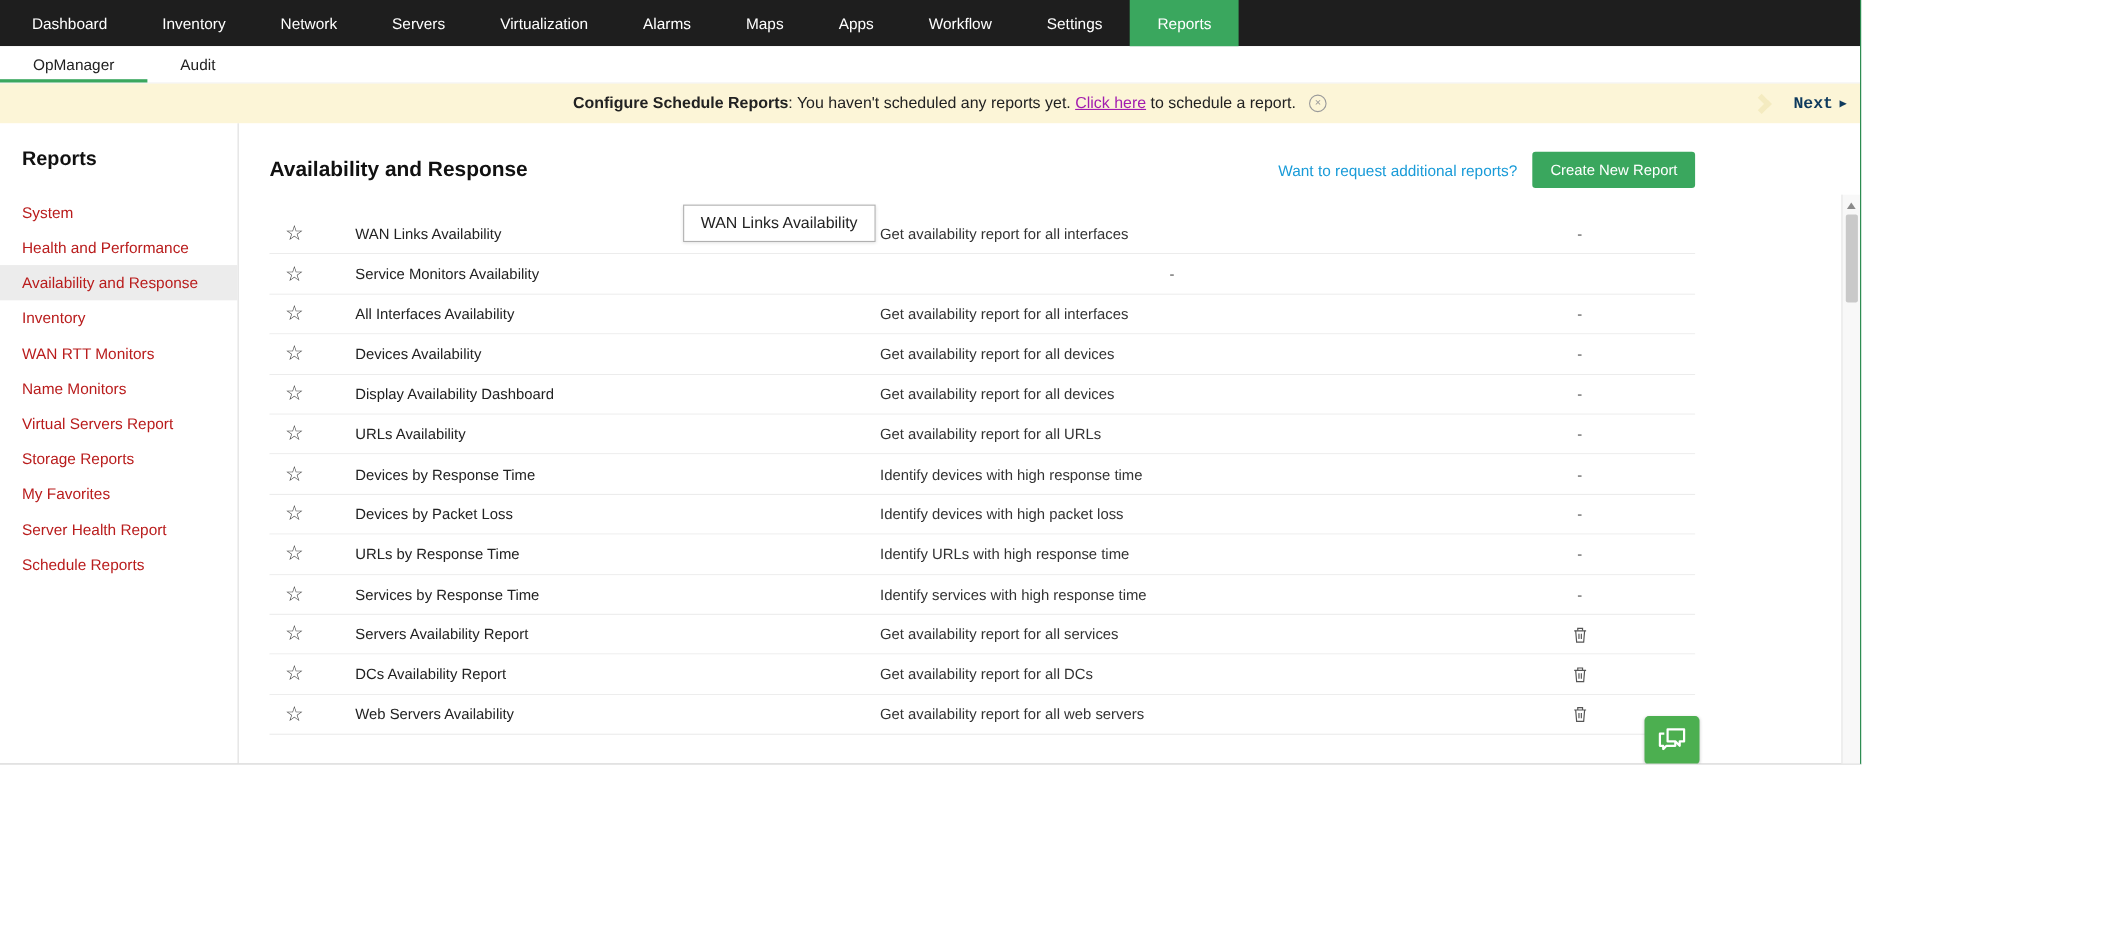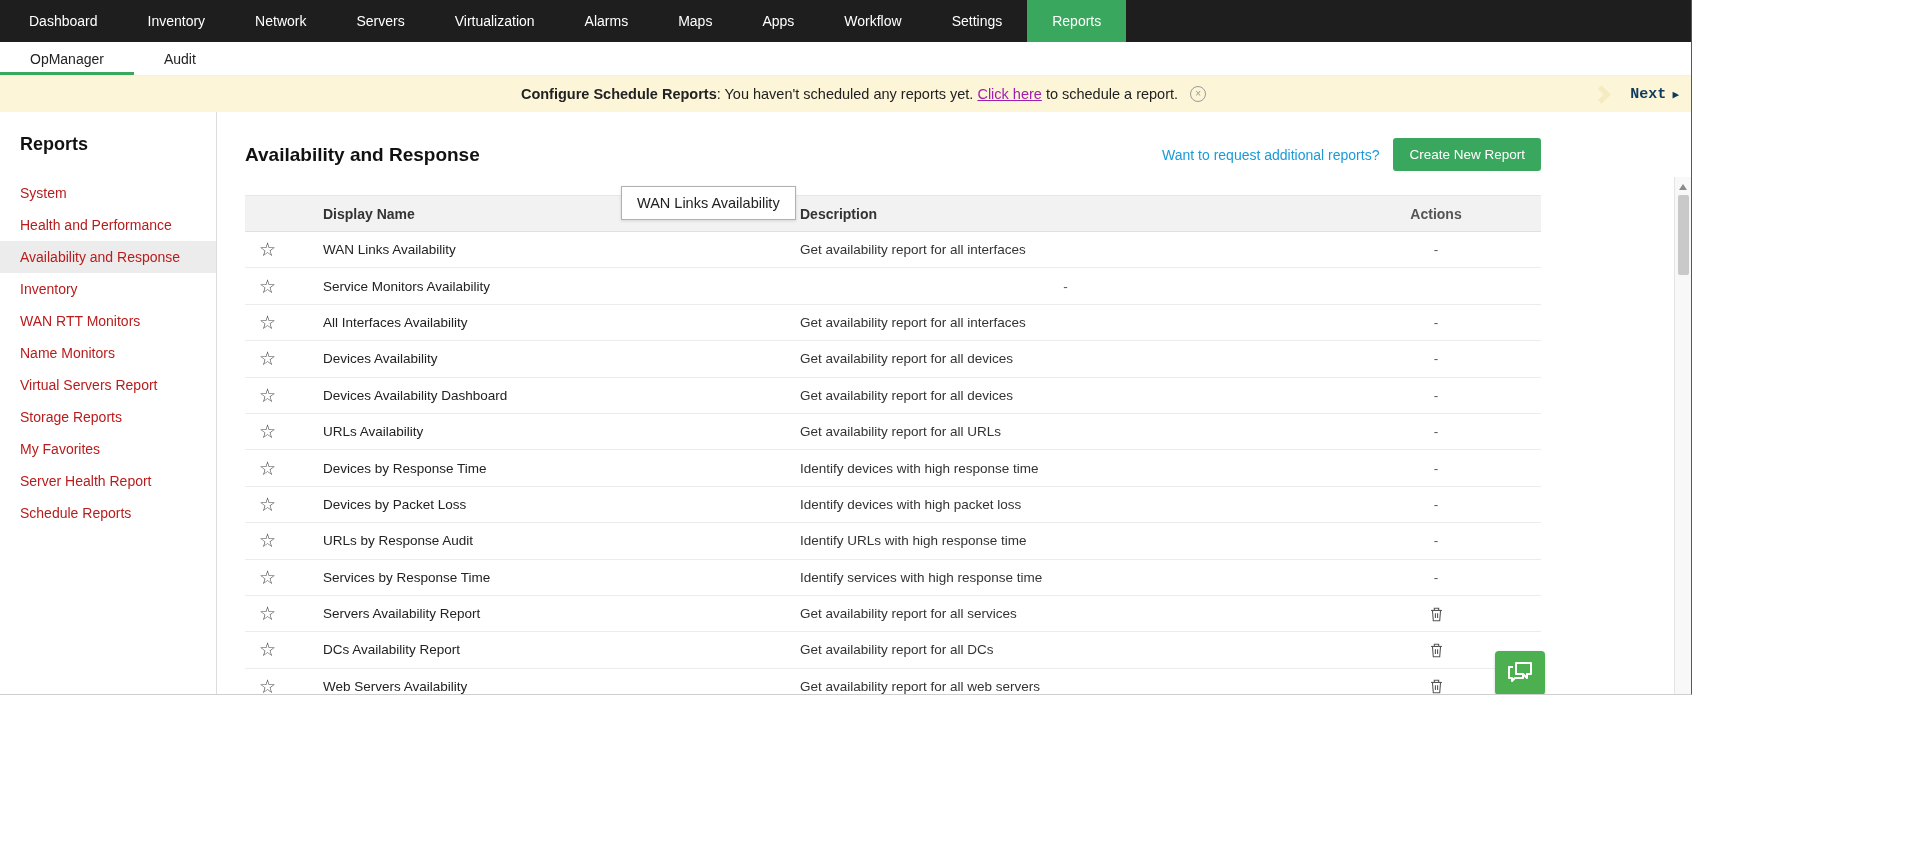--- a/index.html
+++ b/index.html
@@ -144,26 +144,20 @@
     <main class="main">
       <div class="main-header">
         <h1 class="page-title">Availability and Response</h1>
         <div class="header-right">
           <a class="request-link">Want to request additional reports?</a>
           <button class="create-btn">Create New Report</button>
         </div>
       </div>
 
       <div class="rtable">
-        <div class="t-head">
-          <div class="star-cell"></div>
-          <div>Display Name</div>
-          <div>Description</div>
-          <div class="action-head">Actions</div>
-        </div>
         <div>
             <div class="trow">
               <div class="star-cell">☆</div>
               <div class="name-cell">WAN Links Availability</div>
               <div class="desc-cell">Get availability report for all interfaces</div>
               <div class="action-cell">-</div>
             </div>
             <div class="trow">
               <div class="star-cell">☆</div>
               <div class="name-cell">Service Monitors Availability</div>
@@ -176,21 +170,21 @@
               <div class="action-cell">-</div>
             </div>
             <div class="trow">
               <div class="star-cell">☆</div>
               <div class="name-cell">Devices Availability</div>
               <div class="desc-cell">Get availability report for all devices</div>
               <div class="action-cell">-</div>
             </div>
             <div class="trow">
               <div class="star-cell">☆</div>
-              <div class="name-cell">Devices Availability Dashboard</div>
+              <div class="name-cell">Display Availability Dashboard</div>
               <div class="desc-cell">Get availability report for all devices</div>
               <div class="action-cell">-</div>
             </div>
             <div class="trow">
               <div class="star-cell">☆</div>
               <div class="name-cell">URLs Availability</div>
               <div class="desc-cell">Get availability report for all URLs</div>
               <div class="action-cell">-</div>
             </div>
             <div class="trow">
@@ -200,21 +194,21 @@
               <div class="action-cell">-</div>
             </div>
             <div class="trow">
               <div class="star-cell">☆</div>
               <div class="name-cell">Devices by Packet Loss</div>
               <div class="desc-cell">Identify devices with high packet loss</div>
               <div class="action-cell">-</div>
             </div>
             <div class="trow">
               <div class="star-cell">☆</div>
-              <div class="name-cell">URLs by Response Audit</div>
+              <div class="name-cell">URLs by Response Time</div>
               <div class="desc-cell">Identify URLs with high response time</div>
               <div class="action-cell">-</div>
             </div>
             <div class="trow">
               <div class="star-cell">☆</div>
               <div class="name-cell">Services by Response Time</div>
               <div class="desc-cell">Identify services with high response time</div>
               <div class="action-cell">-</div>
             </div>
             <div class="trow">

